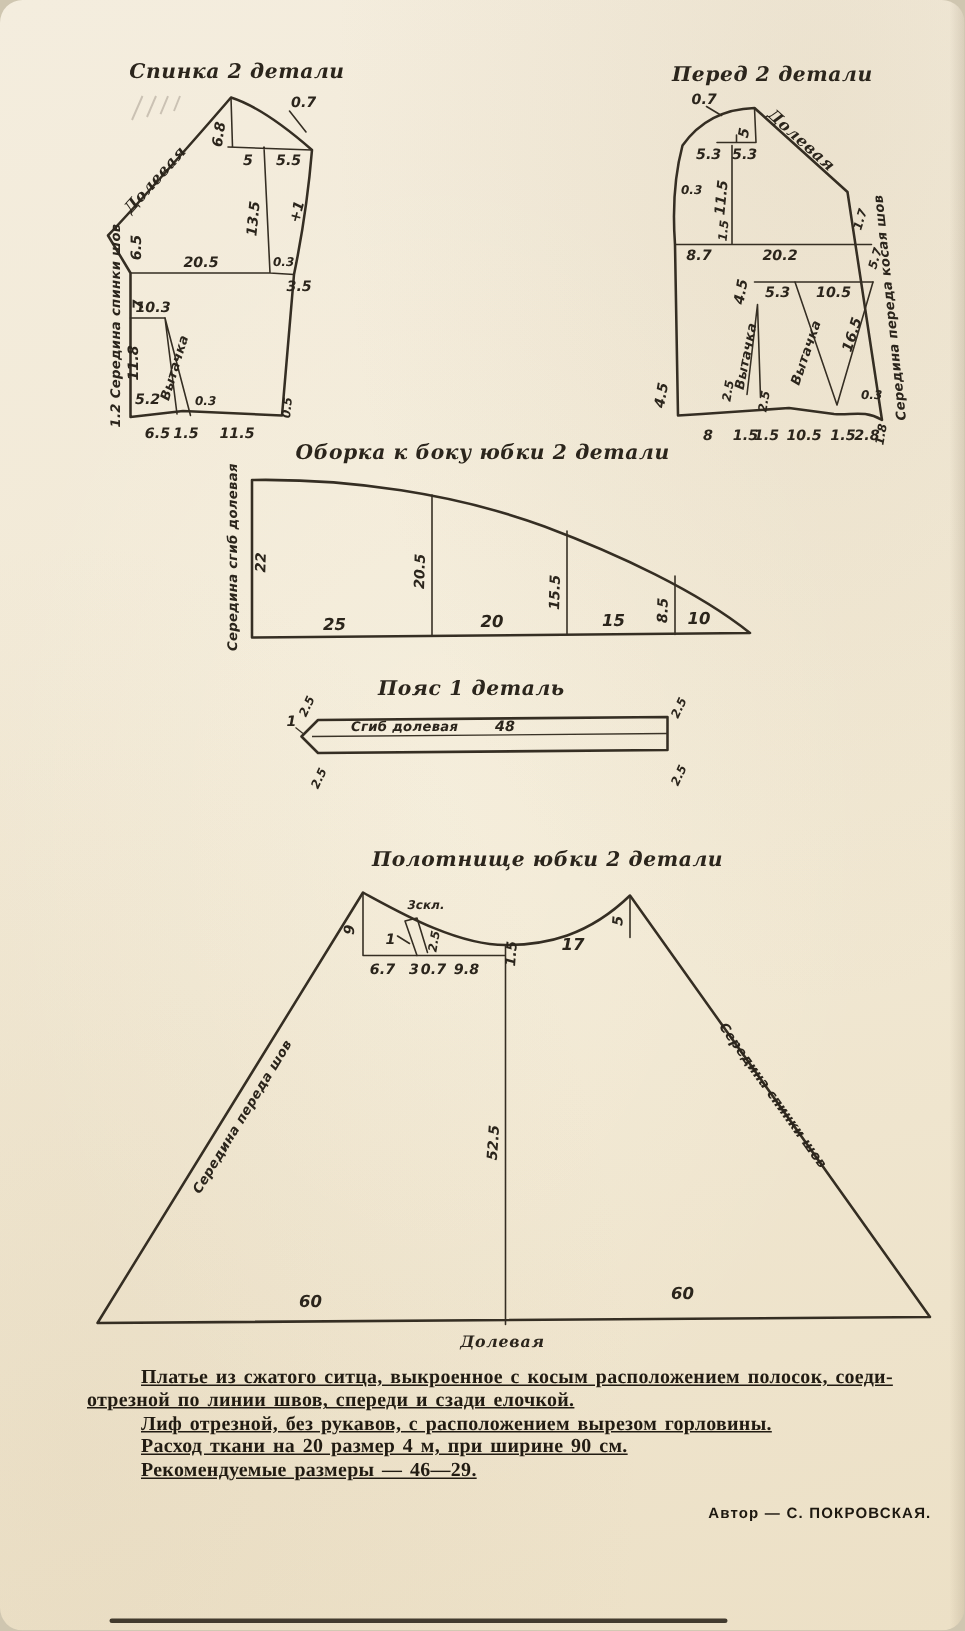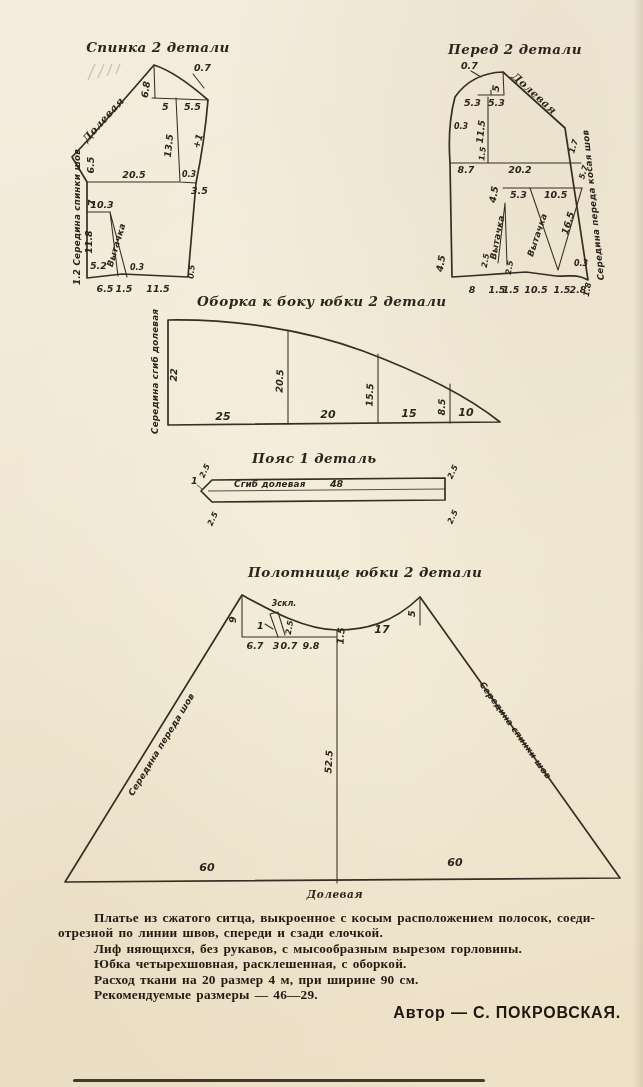--- a/index.html
+++ b/index.html
@@ -3,43 +3,43 @@
 <meta charset="utf-8">
 <style>
   html,body{margin:0;padding:0;background:#cfc6b0;}
   .page{
     position:relative;width:643px;height:1087px;overflow:hidden;
     background:
       radial-gradient(ellipse at 85% 6%, rgba(195,175,140,.16), transparent 42%),
       radial-gradient(ellipse at 8% 90%, rgba(205,185,150,.14), transparent 45%),
       radial-gradient(ellipse at 45% 50%, rgba(255,252,240,.25), transparent 60%),
       linear-gradient(165deg,#f4edde 0%,#f1e8d3 55%,#ece0c6 100%);
-    font-family:"DejaVu Sans",sans-serif;color:#2c261e;
+    font-family:"DejaVu Sans",sans-serif;color:#2c261e;border-radius:15px;
   }
   svg{position:absolute;overflow:visible;}
   .ln-outer{fill:none;stroke:#352e23;stroke-width:1.7;stroke-linejoin:round;stroke-linecap:round;}
   .ln-in{fill:none;stroke:#352e23;stroke-width:1.05;stroke-linecap:round;}
   .ln-thin{fill:none;stroke:#3a3327;stroke-width:.85;}
   .pencil{fill:none;stroke:#7d7467;stroke-width:1.3;opacity:.35;}
   text{fill:#2b251c;}
   .t-title{font:italic 700 13.5px "DejaVu Serif",serif;letter-spacing:.4px;}
   .t-num{font:italic 700 9.5px "DejaVu Sans",sans-serif;}
   .t-num-sm{font:italic 700 8px "DejaVu Sans",sans-serif;}
   .t-num-lg{font:italic 700 11px "DejaVu Sans",sans-serif;}
   .t-seam{font:italic 700 8.8px "DejaVu Sans",sans-serif;letter-spacing:.2px;}
   .t-grain{font:italic 700 10.5px "DejaVu Serif",serif;letter-spacing:.5px;}
   .copy{position:absolute;left:58px;top:910px;width:566px;
     font-family:"Liberation Serif",serif;font-weight:700;font-size:13.3px;
-    line-height:15.4px;color:#211b12;letter-spacing:.2px;word-spacing:1.6px;}
+    line-height:15.4px;color:#211b12;letter-spacing:.2px;word-spacing:1.6px;text-decoration:underline;}
   .copy p{margin:0;}
   .l{display:block;}
   .ind{padding-left:36px;}
   .model-line{font-family:"DejaVu Serif",serif;font-style:italic;font-weight:600;padding-left:28px;}
   .author{position:absolute;right:22px;top:1004px;
-    font-family:"Liberation Sans",sans-serif;font-weight:700;font-size:16px;
+    font-family:"Liberation Sans",sans-serif;font-weight:700;font-size:10px;
     letter-spacing:.8px;color:#1d1810;}
   .scan-line{position:absolute;left:73px;top:1079px;width:412px;height:3px;
     background:#241d13;opacity:.85;border-radius:2px;}
   .edge-shade{position:absolute;right:0;top:0;width:10px;height:100%;
     background:linear-gradient(90deg,transparent,rgba(120,105,80,.18));}
 </style>
 </head>
 <body>
 
 <div class="page">
@@ -163,22 +163,21 @@
     <text class="t-num" text-anchor="middle" transform="translate(280,200) rotate(-86)">52.5</text>
     <text class="t-num-lg" text-anchor="middle" x="155" y="309">60</text>
     <text class="t-num-lg" text-anchor="middle" x="403" y="304">60</text>
   </svg>
 
   <div class="copy">
     <p>
       <span class="l ind">Платье из сжатого ситца, выкроенное с косым расположением полосок, соеди-</span>
       <span class="l">отрезной по линии швов, спереди и сзади елочкой.</span>
     </p>
-    <p class="ind">Лиф няющихся, без рукавов, с мысообразным вырезом горловины.</p>
-    <p class="ind">Юбка четырехшовная, расклешенная, с оборкой.</p>
+    <p class="ind">Лиф отрезной, без рукавов, с расположением вырезом горловины.</p>
     <p class="ind">Расход ткани на 20 размер 4 м, при ширине 90 см.</p>
     <p class="ind">Рекомендуемые размеры — 46—29.</p>
   </div>
 
   <div class="author">Автор — С. ПОКРОВСКАЯ.</div>
 
   <div class="scan-line"></div>
   <div class="edge-shade"></div>
 </div>
 

